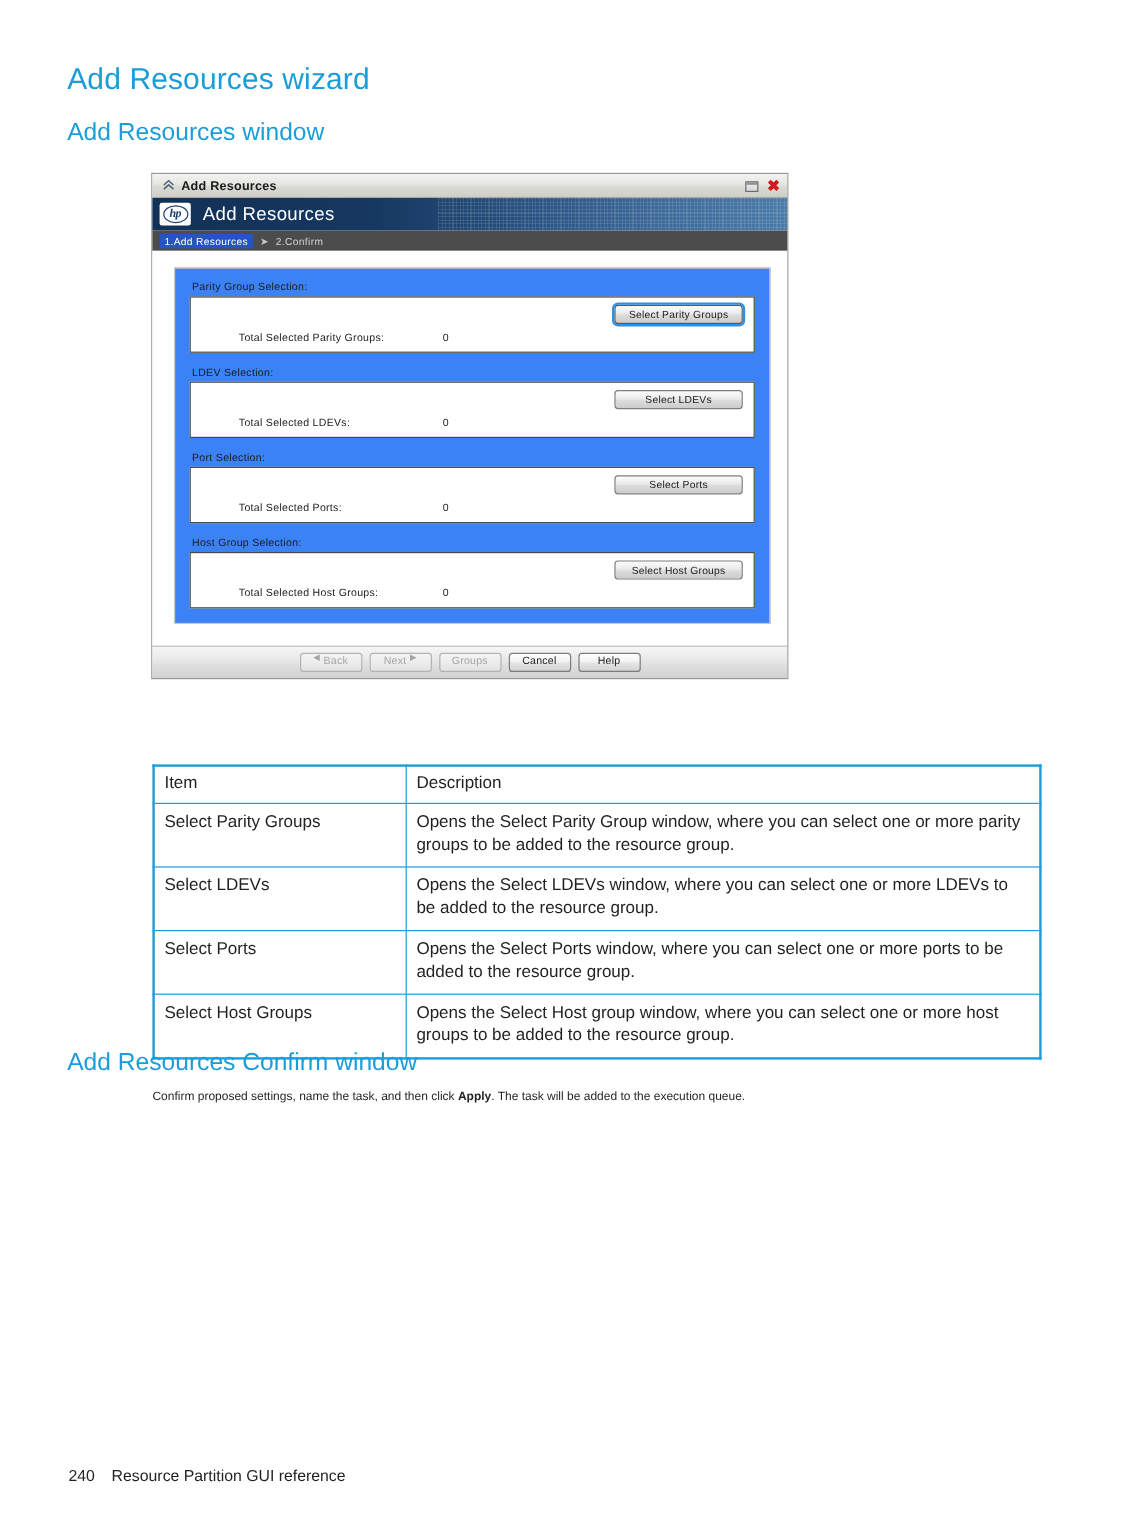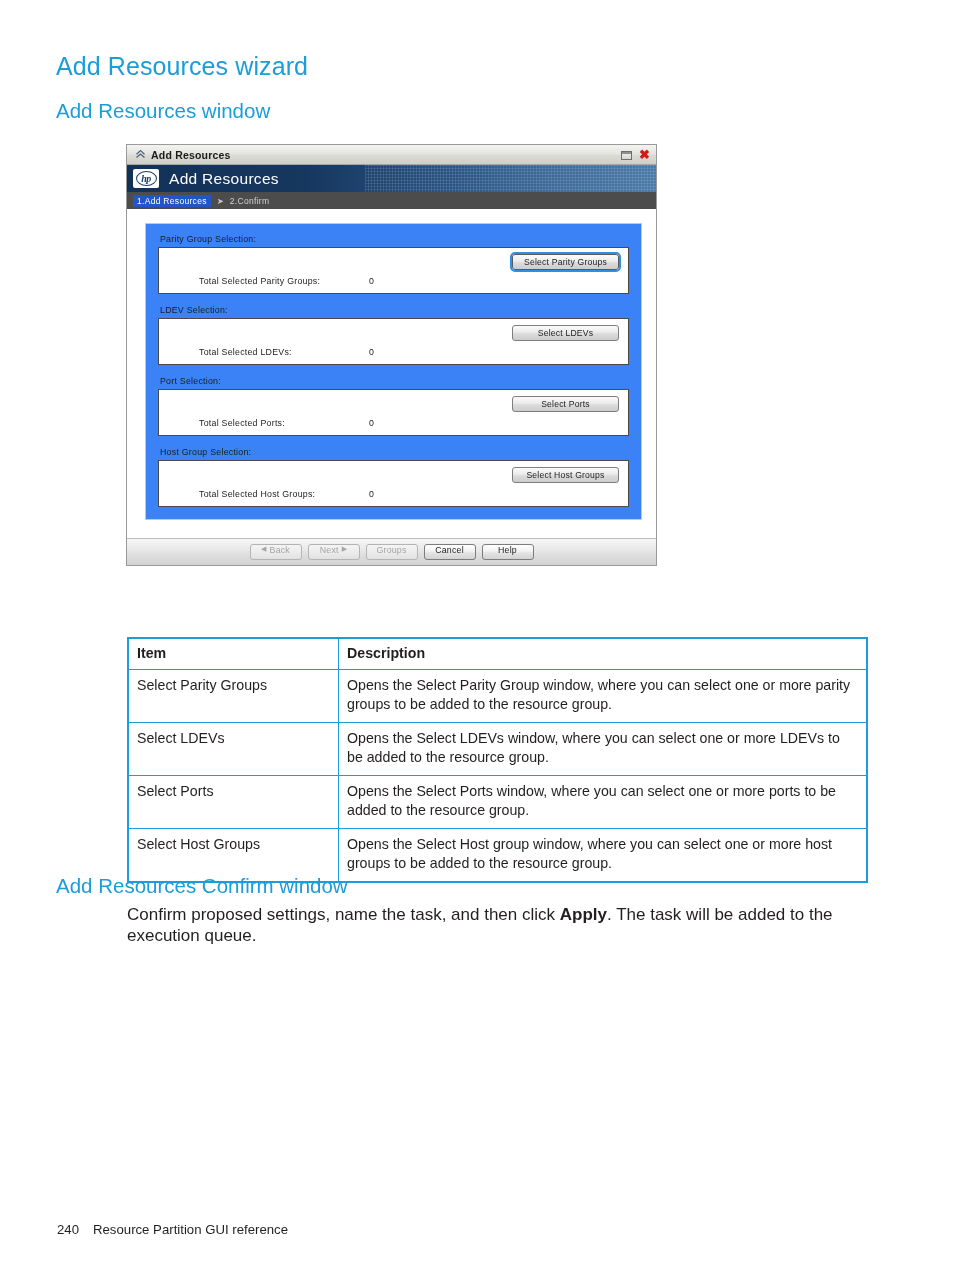--- a/index.html
+++ b/index.html
@@ -45,21 +45,21 @@
     top: 874px;
     font-size: 20.5px;
     color: #1b9dd9;
     white-space: nowrap;
   }
   .body-para {
     position: absolute;
     left: 127px;
     top: 904px;
     width: 730px;
-    font-size: 17px;
+    font-size: 10px;
     line-height: 21px;
     color: #231f20;
   }
   .body-para b { font-weight: bold; }
 
   .footer-note {
     position: absolute;
     left: 57px;
     top: 1222px;
     font-size: 13.2px;
@@ -353,21 +353,21 @@
     border: 1px solid #1b9dd9;
     vertical-align: top;
     text-align: left;
     padding: 6px 8px 8px 8px;
     font-size: 14.2px;
     line-height: 19px;
     color: #231f20;
     font-weight: normal;
   }
   .ref-table th {
-    font-weight: bold;
+    font-weight: normal;
     padding-top: 5px;
     padding-bottom: 6px;
   }
   .col-item { width: 193px; }
 </style>
 </head>
 <body>
 
 <div class="page">
 

